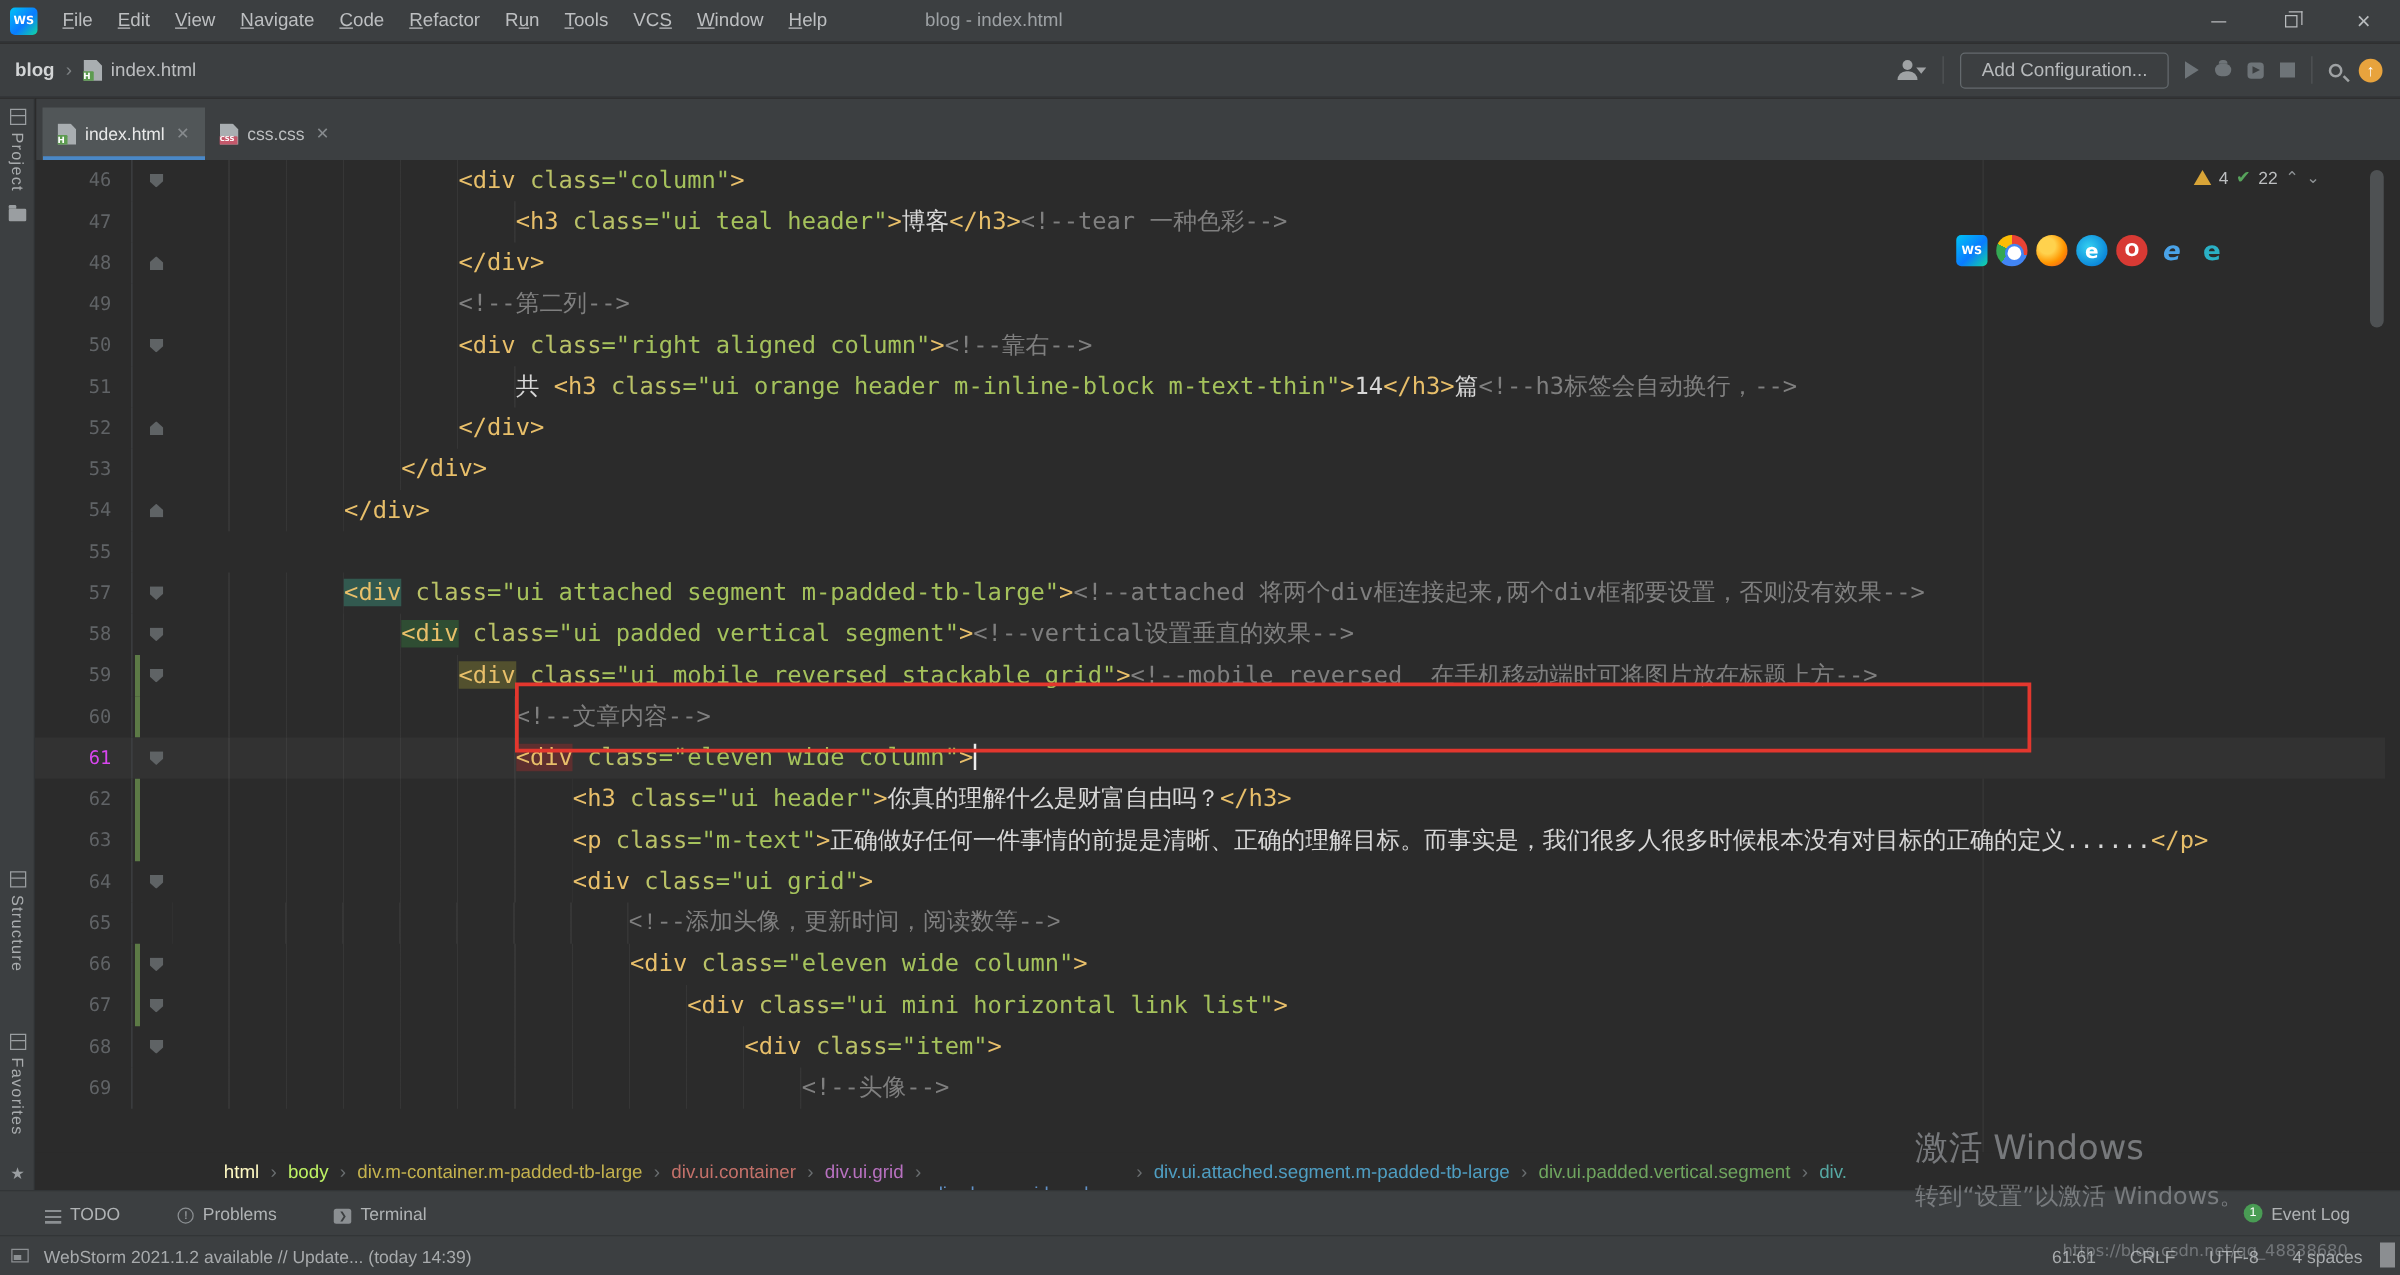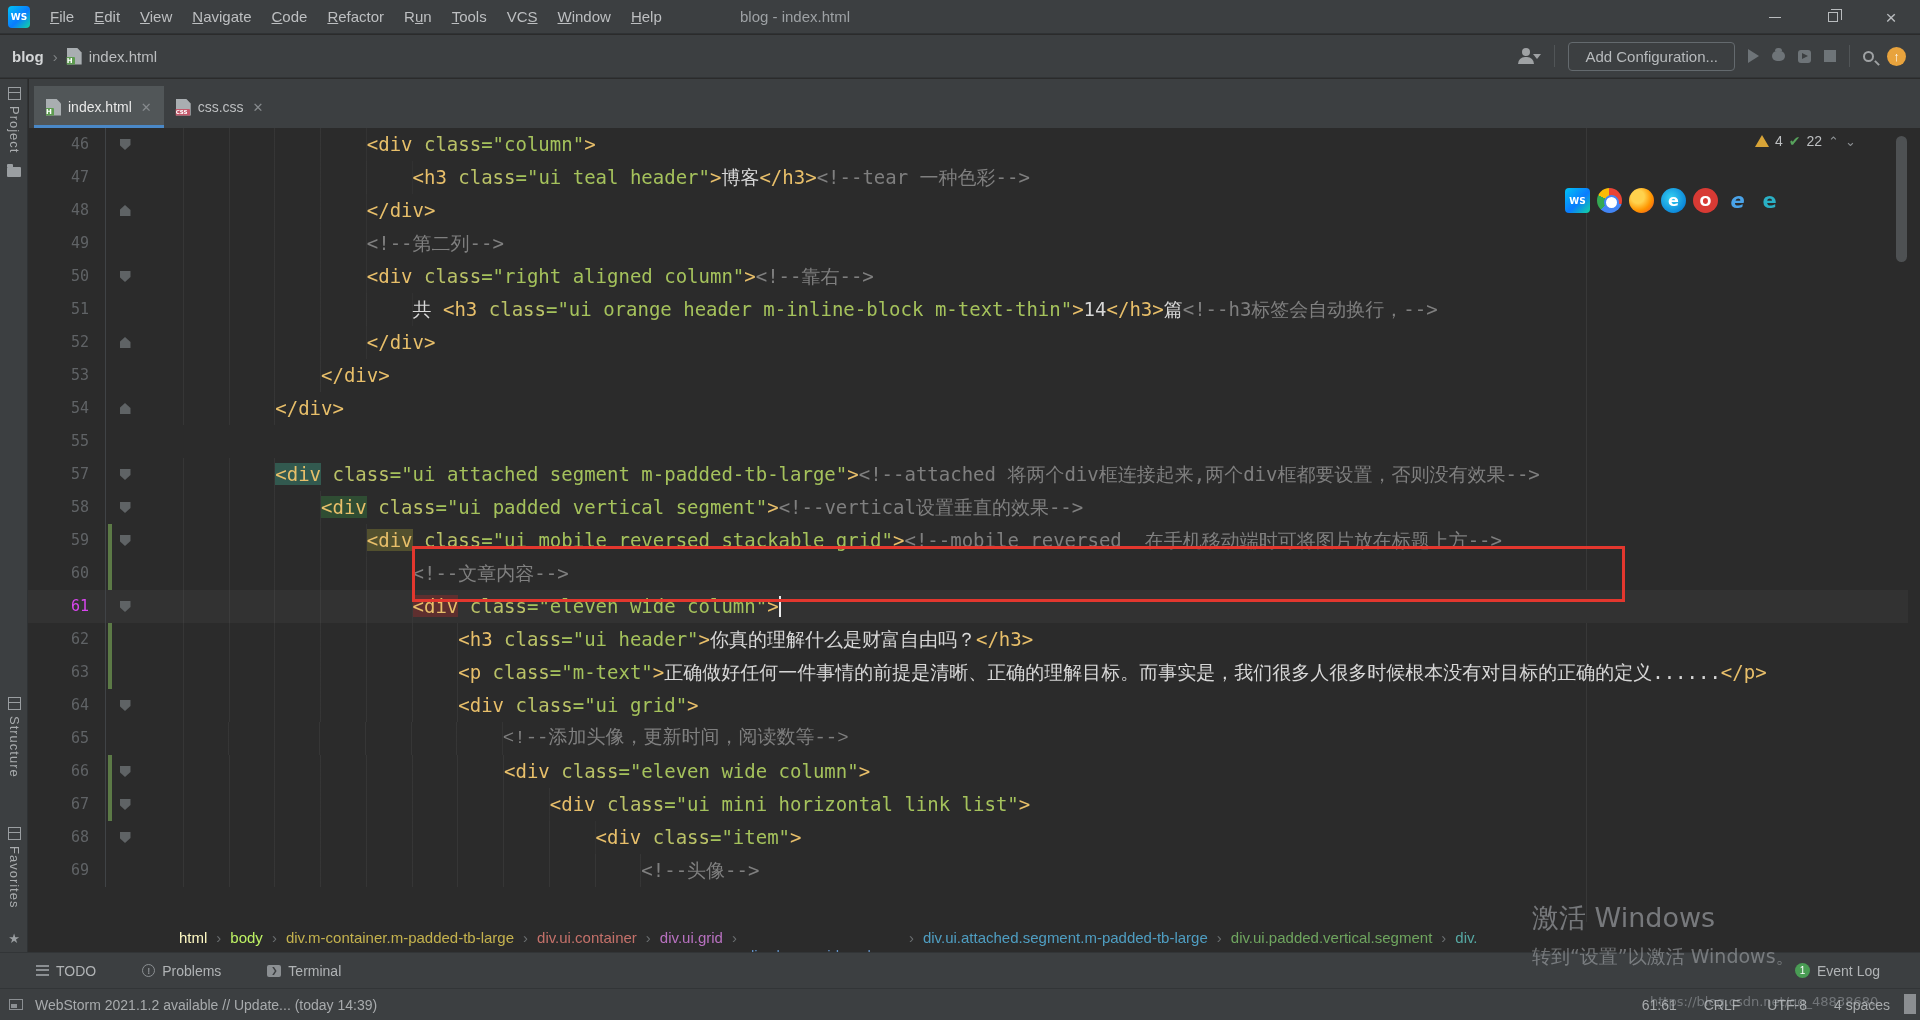--- a/index.html
+++ b/index.html
@@ -96,21 +96,21 @@
   .bi-ie { color:#4aa3e8; font-weight:bold; font-size:21px; font-style:italic; }
   .bi-edge-legacy { color:#2ab0c5; font-weight:bold; font-size:21px; }
   #scroll-thumb { position:absolute; right:1px; top:8px; width:11px; height:126px; background:#4e5153; border-radius:6px; }
 
   
   #crumbbar { position:absolute; left:28px; top:922px; width:1892px; height:30px; background:#2b2b2b; display:flex; align-items:center; padding-left:110px; font-size:15px; white-space:nowrap; overflow:hidden; }
   .crumb-sep { color:#6a6e70; margin:0 9px; }
 
   
   #toolwinbar { position:absolute; left:0; top:952px; width:1920px; height:36px; background:#3c3f41; border-top:1px solid #323537; display:flex; align-items:center; font-size:14px; color:#b0b3b5; }
-  .twitem { display:flex; align-items:center; gap:7px; margin-right:46px; }
+  .twitem { display:flex; align-items:flex-end; gap:7px; margin-right:46px; }
   .ico-todo { width:13px; height:11px; background:repeating-linear-gradient(#8b8f92 0 2px,transparent 2px 4.5px); }
   .ico-problems { width:13px; height:13px; border-radius:50%; border:1.5px solid #8b8f92; color:#8b8f92; font-size:9px; font-weight:bold; display:flex; align-items:center; justify-content:center; }
   .ico-terminal { width:14px; height:12px; background:#8b8f92; border-radius:2px; color:#3c3f41; font-size:8px; font-weight:bold; display:flex; align-items:center; justify-content:center; }
   #eventlog { position:absolute; right:40px; display:flex; align-items:center; gap:7px; }
   .ev-dot { width:15px; height:15px; border-radius:50%; background:#499c54; color:#fff; font-size:10px; display:flex; align-items:center; justify-content:center; }
 
   
   #statusbar { position:absolute; left:0; top:988px; width:1920px; height:32px; background:#3c3f41; border-top:1px solid #323537; display:flex; align-items:center; font-size:14px; color:#a8abad; }
   .ico-win { width:14px; height:11px; border:1px solid #8b8f92; position:relative; margin:0 12px 0 9px; }
   .ico-win:before { content:""; position:absolute; left:1px; bottom:1px; width:6px; height:4px; background:#8b8f92; }

